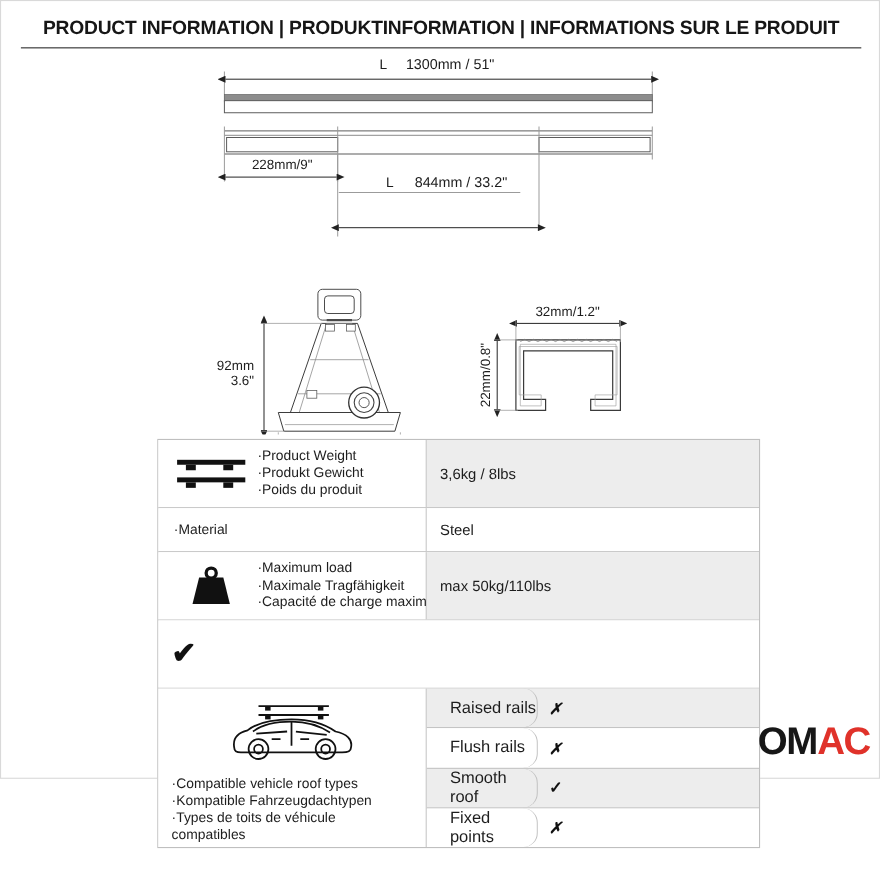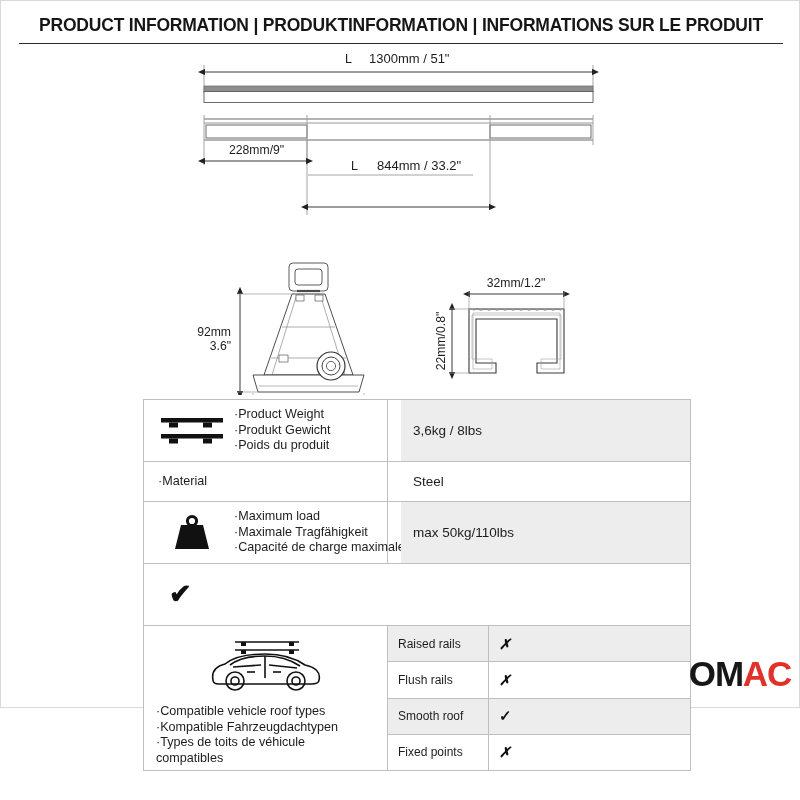--- a/index.html
+++ b/index.html
@@ -81,21 +81,20 @@
     background: #fff;
   }
   .cell-value {
     flex: 1 1 auto;
     box-sizing: border-box;
     display: flex;
     align-items: center;
     padding: 6px 0 6px 12px;
     font-size: 13.5px;
     color: #1d1d1d;
-    margin-left: 13px;
   }
   .shade { background: #ededed; }
   .plain { background: #ffffff; }
 
   .label-icon {
     width: 84px;
     flex: 0 0 84px;
     display: flex;
     align-items: center;
     justify-content: center;
@@ -171,22 +170,23 @@
     box-sizing: border-box;
   }
   .roof-sub-row:last-child { border-bottom: none; }
   .roof-sub-name {
     width: 101px;
     flex: 0 0 101px;
     box-sizing: border-box;
     border-right: 1px solid #bfbfbf;
     display: flex;
     align-items: center;
-    padding-left: 10px;
-    font-size: 12px;
+    padding-left: 21px;
+    font-size: 15px;
+    border-radius: 13px;
   }
   .roof-sub-mark {
     flex: 1 1 auto;
     display: flex;
     align-items: center;
     padding-left: 10px;
   }
 
   
   .logo {

